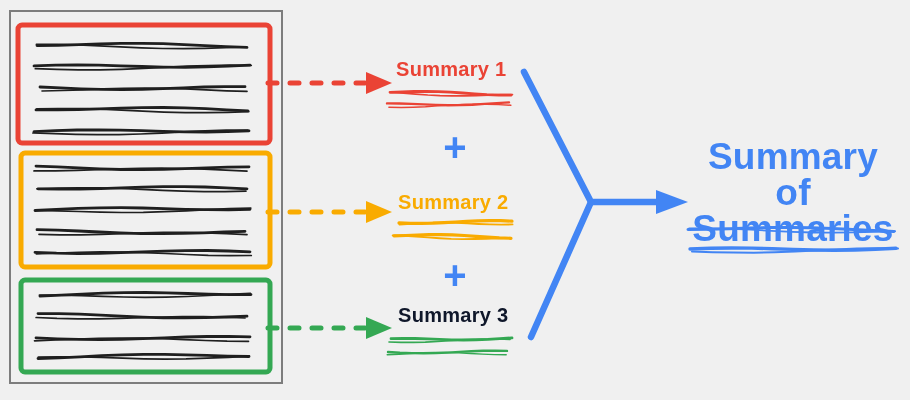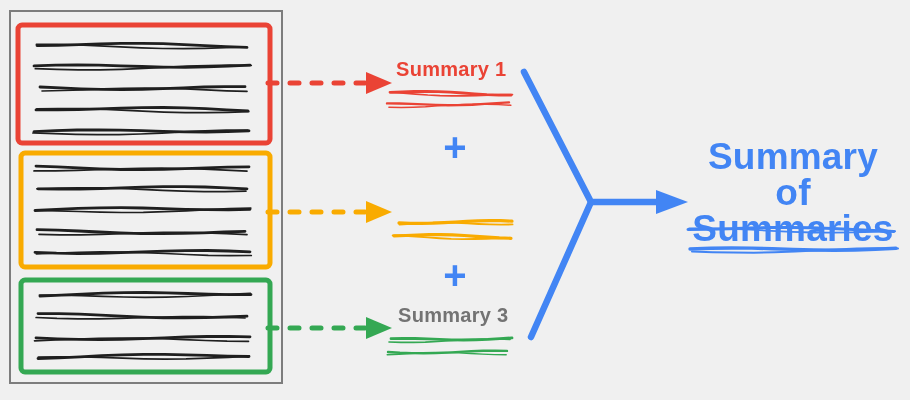--- a/index.html
+++ b/index.html
@@ -100,19 +100,20 @@
       <path d="M688.0 229.6 L708.6 229.3 L729.2 228.7 L749.8 228.0 L770.4 227.5 L791.0 227.4 L811.6 227.7 L832.2 228.5 L852.8 229.5 L873.4 230.6 L894.0 231.4" stroke="#4285f4" stroke-width="3" fill="none" stroke-linecap="round" stroke-linejoin="round"></path>
       <path d="M689.1 228.3 L709.7 228.3 L730.3 228.8 L750.9 229.7 L771.5 230.8 L792.1 231.8 L812.7 232.5 L833.3 232.7 L853.9 232.4 L874.5 231.9 L895.1 231.2" stroke="#4285f4" stroke-width="1.7999999999999998" fill="none" stroke-linecap="round" stroke-linejoin="round"></path>
       <path d="M690.0 249.0 L710.6 248.3 L731.2 248.0 L751.8 248.1 L772.4 248.7 L793.0 249.4 L813.6 250.0 L834.2 250.2 L854.8 250.0 L875.4 249.3 L896.0 248.3" stroke="#4285f4" stroke-width="3.4" fill="none" stroke-linecap="round" stroke-linejoin="round"></path>
       <path d="M692.0 251.5 L712.6 252.2 L733.2 252.6 L753.8 252.7 L774.4 252.3 L795.0 251.5 L815.6 250.4 L836.2 249.4 L856.8 248.6 L877.4 248.3 L898.0 248.5" stroke="#4285f4" stroke-width="2.04" fill="none" stroke-linecap="round" stroke-linejoin="round"></path>
     </svg>
 
   <div class="doc-label" style="left: 396px; top: 58px; color: rgb(234, 67, 53);">Summary 1</div>
 
   <div class="plus" style="left: 435px; top: 127px; color: rgb(66, 133, 244);">+</div>
 
+  <div class="doc-label" style="left: 398px; top: 191px; color: rgb(249, 171, 0);">Summary 2</div>
 
   <div class="plus" style="left: 435px; top: 255px; color: rgb(66, 133, 244);">+</div>
 
-  <div class="doc-label" style="left: 398px; top: 304px; color: #737373;">Summary 3</div>
+  <div class="doc-label" style="left: 398px; top: 304px; color: #0f172a;">Summary 3</div>
 
   <div class="result-title" style="color: rgb(66, 133, 244);">Summary of Summaries</div>
 </div>
 
 </body></html>

